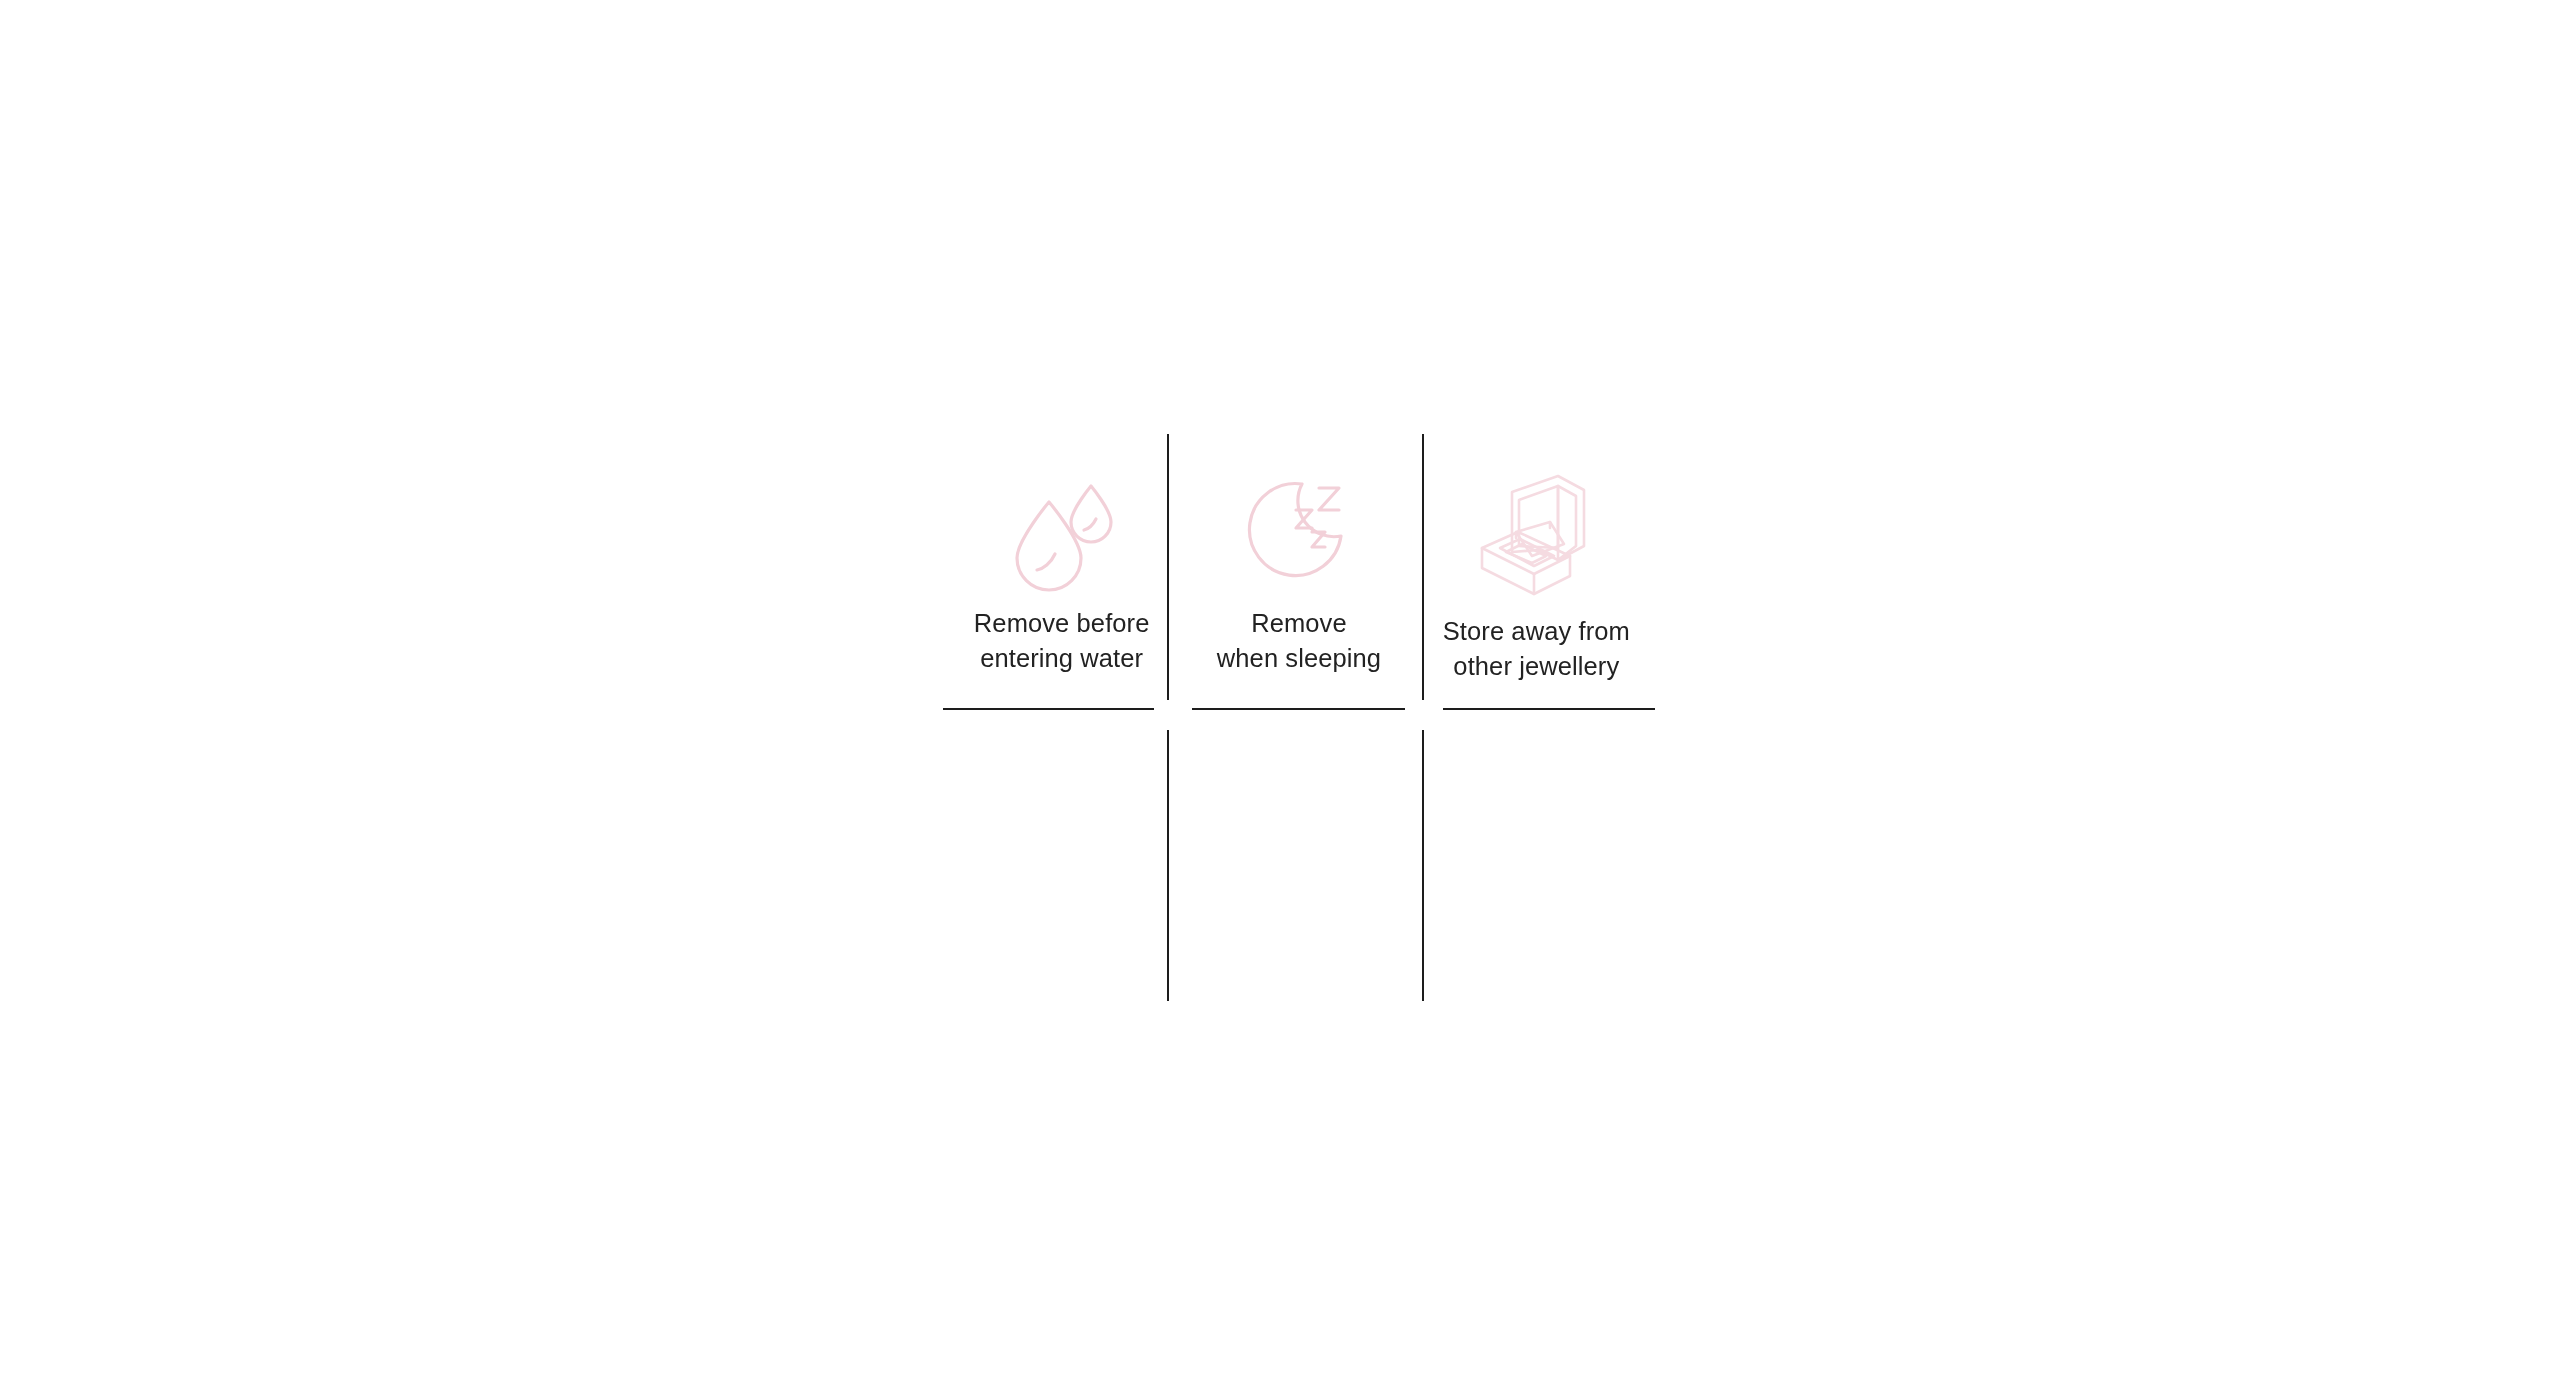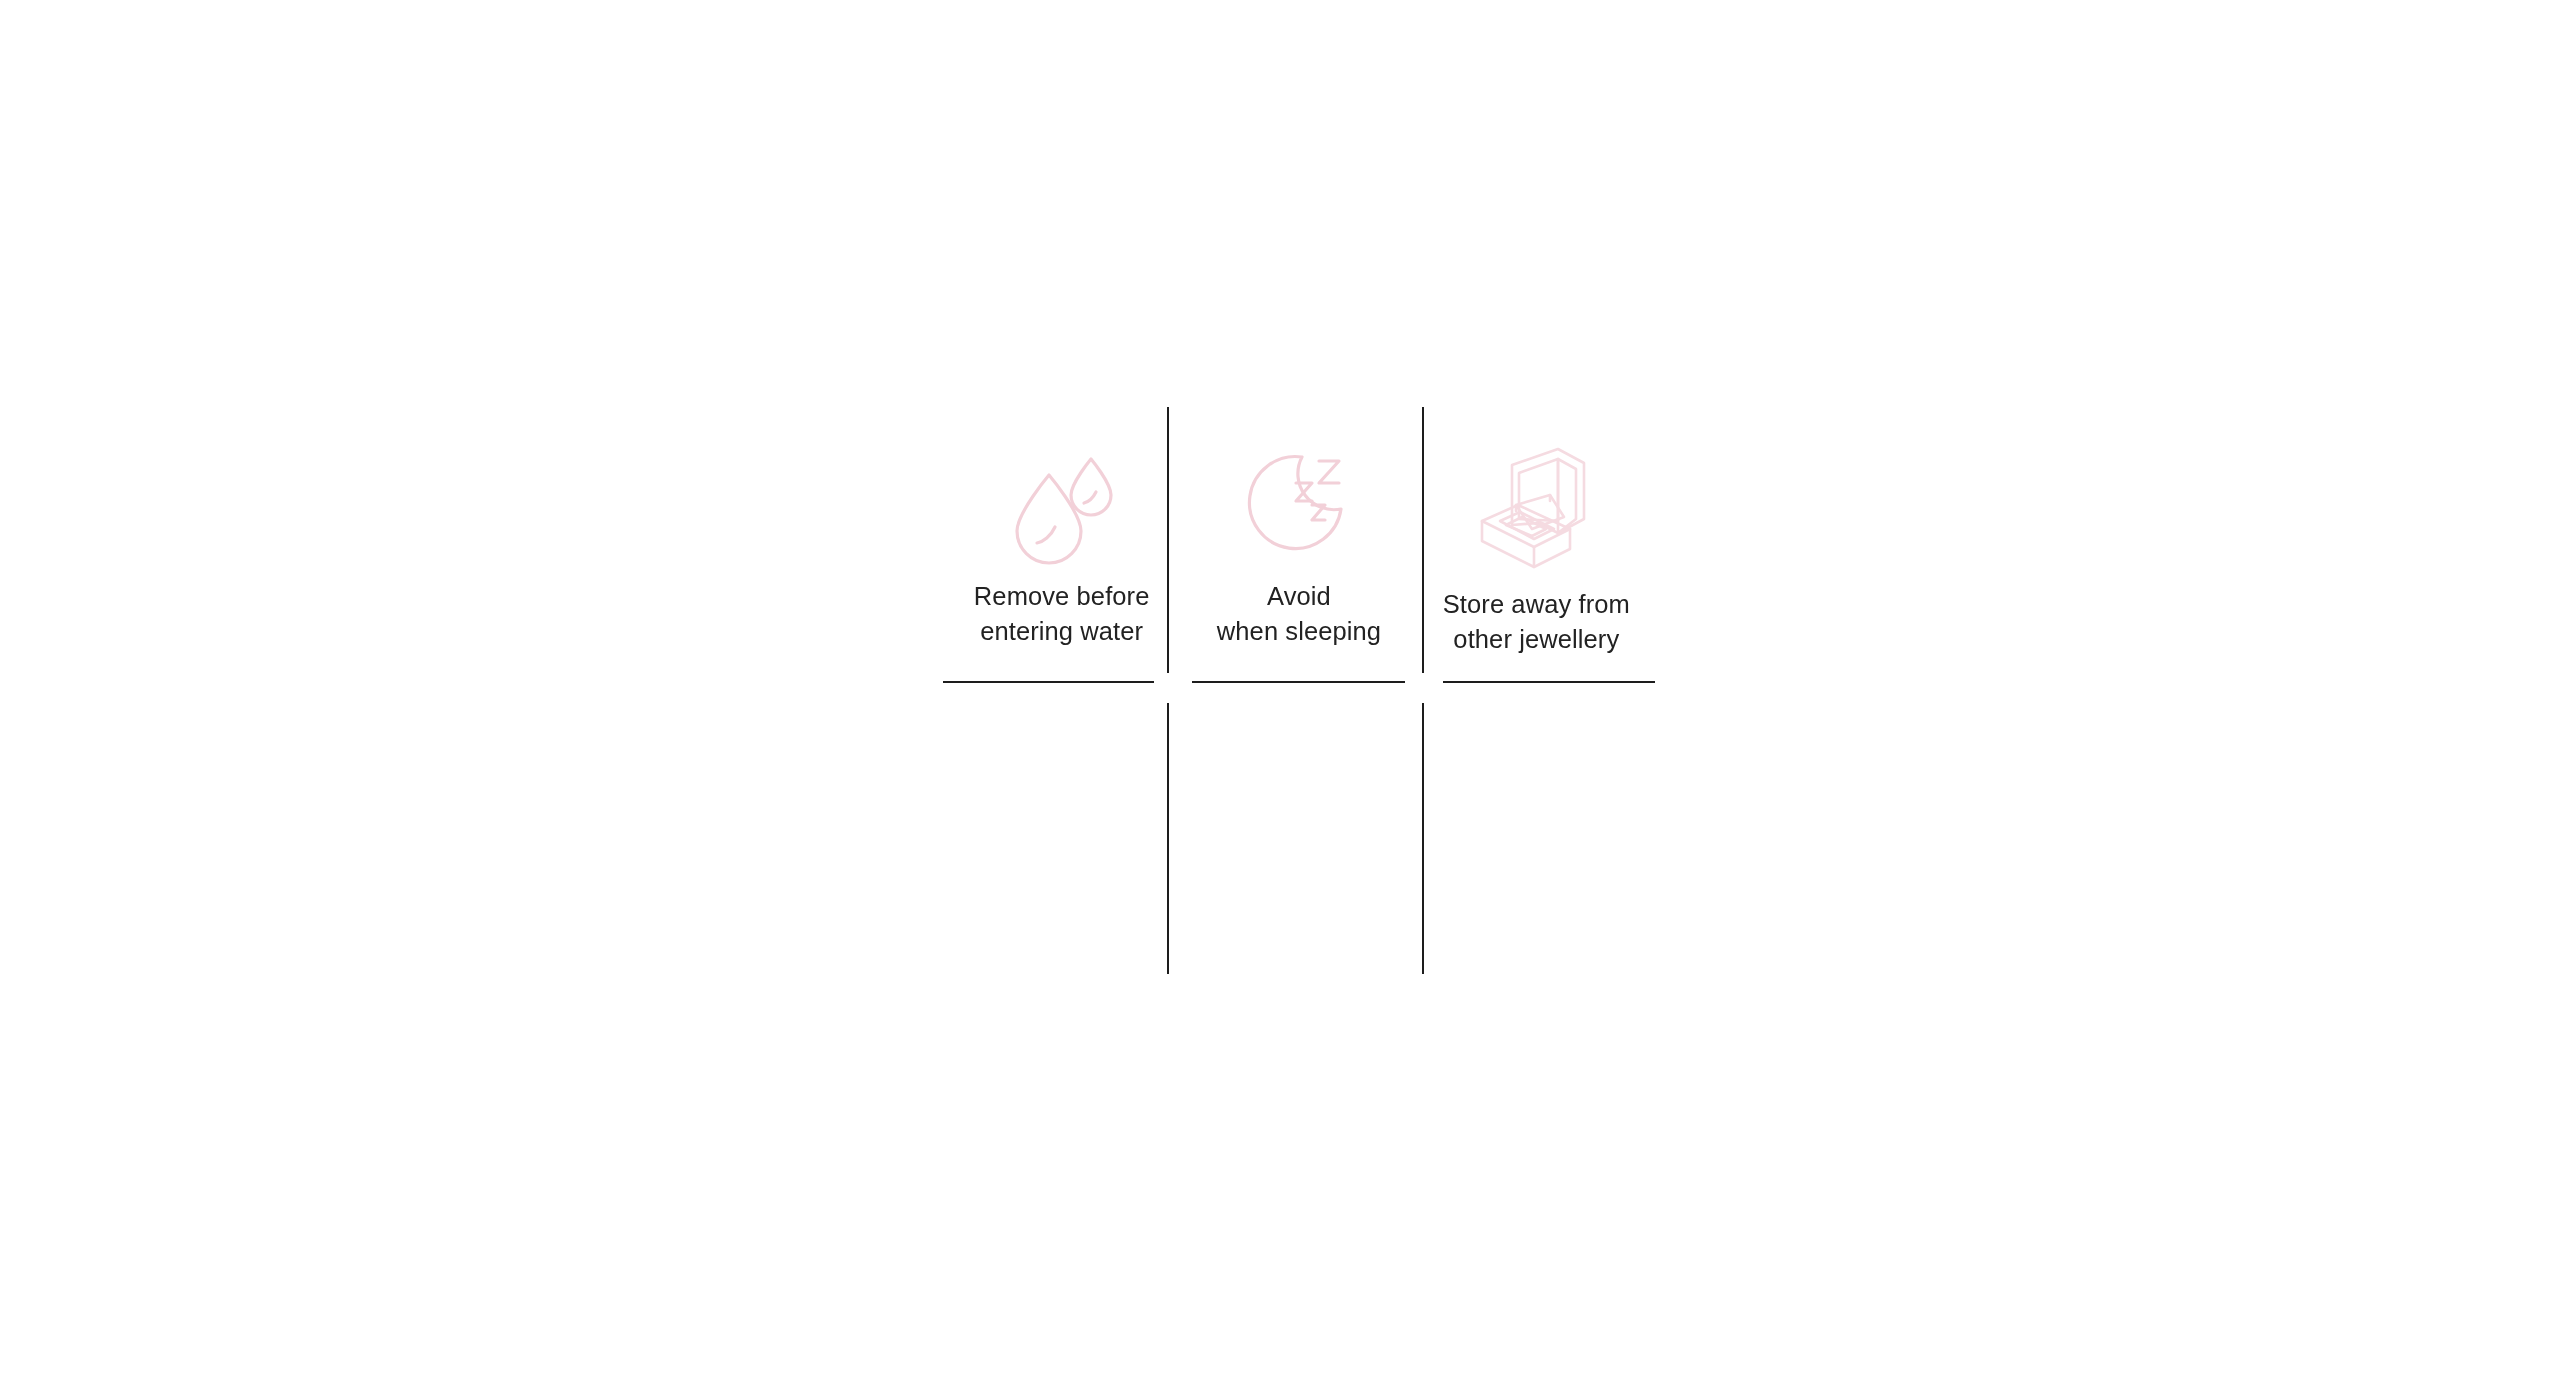--- a/index.html
+++ b/index.html
@@ -11,21 +11,21 @@
     width: 2560px;
     height: 1400px;
     font-family: "Liberation Sans", sans-serif;
     -webkit-font-smoothing: antialiased;
     overflow: hidden;
   }
 
   #care-grid-wrap {
     position: absolute;
     left: 943px;
-    top: 407px;
+    top: 434px;
     width: 712px;
     height: 567px;
   }
 
   .care-grid {
     position: relative;
     width: 100%;
     height: 100%;
     display: grid;
     grid-template-columns: 1fr 1fr 1fr;
@@ -116,21 +116,21 @@
 
           <path d="M62 12 A46 46 0 1 0 101 64 A36 36 0 0 1 62 12 Z"></path>
 
           <path d="M79 16 H99 L79 38 H99"></path>
 
           <path d="M56 38 H72 L56 56 H72"></path>
 
           <path d="M72 60 H85 L72 75 H85"></path>
         </svg>
       </div>
-      <div class="caption">Avoid
+      <div class="caption">Remove
 when sleeping</div>
     </div>
 
 
     <div class="care-cell r2">
       <div class="icon-box">
         <svg width="128" height="122" viewBox="0 0 128 122" fill="none" stroke="#f5dbe1" stroke-width="2.6" stroke-linecap="round" stroke-linejoin="round">
 
           <path d="M40 18 L86 2 L112 16 L112 72 L86 86 L66 76 L40 78 Z"></path>
 

